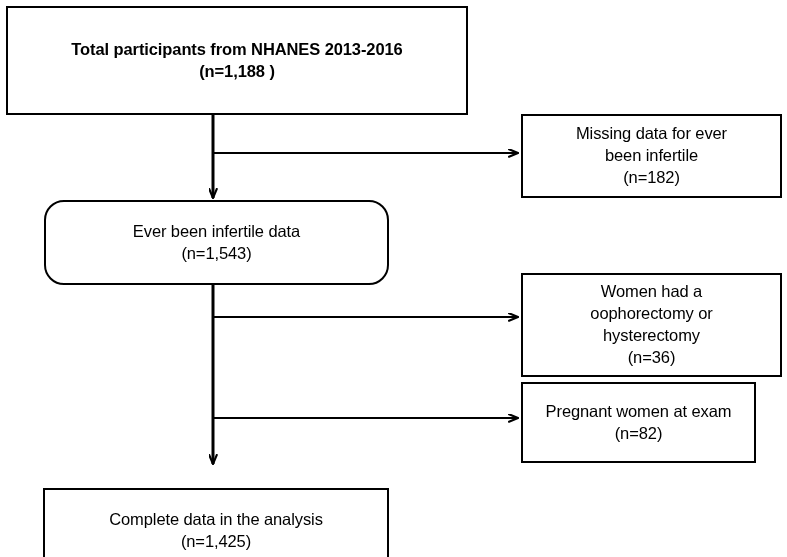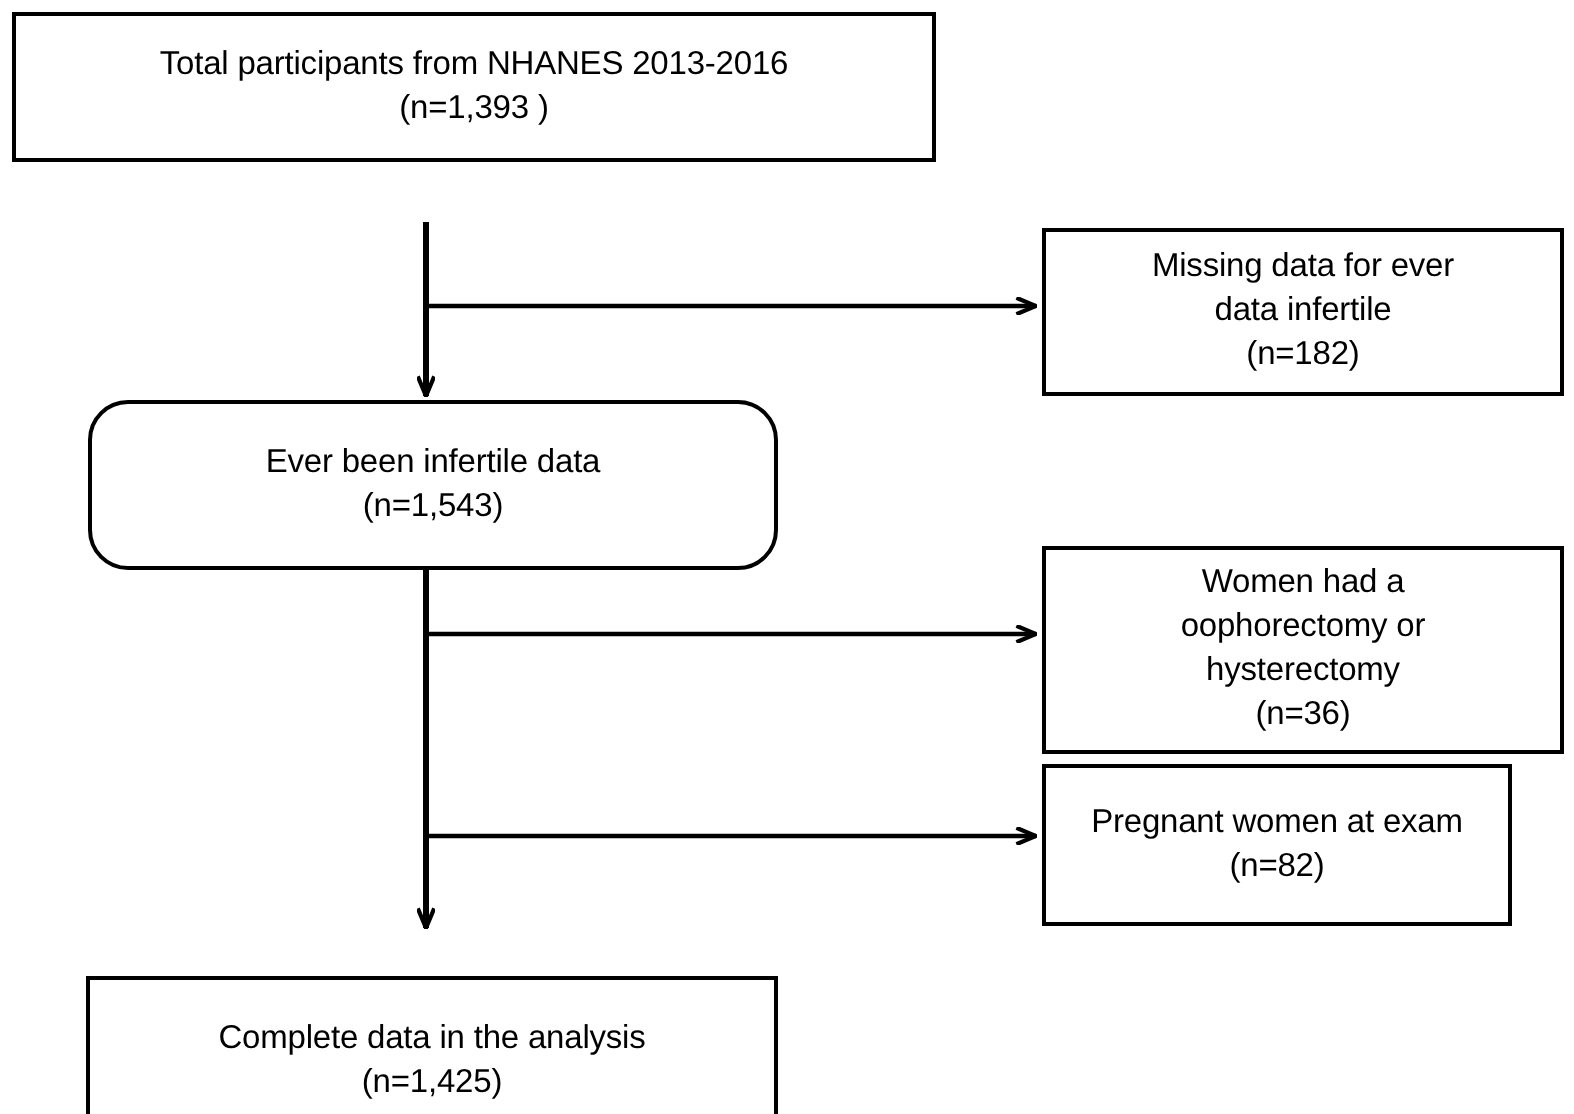--- a/index.html
+++ b/index.html
@@ -44,21 +44,22 @@
   }
   .flow-box .line {
     display: block;
     white-space: pre;
   }
   
   #box-total {
     left: 6px;
     top: 6px;
     width: 462px;
-    height: 75px;
+    height: 109px;
+    font-weight: bold;
   }
   #box-infertile {
     left: 44px;
     top: 200px;
     width: 345px;
     height: 85px;
     border-radius: 20px;
   }
   #box-complete {
     left: 43px;
@@ -105,26 +106,26 @@
 
     <path d="M 213,285 L 213,464" fill="none" stroke="#000000" stroke-width="3" marker-end="url(#arrowhead-open)"></path>
 
     <path d="M 213,317 L 518,317" fill="none" stroke="#000000" stroke-width="2.2" marker-end="url(#arrowhead-open)"></path>
 
     <path d="M 213,418 L 518,418" fill="none" stroke="#000000" stroke-width="2.2" marker-end="url(#arrowhead-open)"></path>
   </svg>
 
   <div class="flow-box" id="box-total">
     <span class="line">Total participants from NHANES 2013-2016</span>
-    <span class="line">(n=1,393 )</span>
+    <span class="line">(n=1,188 )</span>
   </div>
 
   <div class="flow-box" id="box-missing">
     <span class="line">Missing data for ever</span>
-    <span class="line">data infertile</span>
+    <span class="line">been infertile</span>
     <span class="line">(n=182)</span>
   </div>
 
   <div class="flow-box" id="box-infertile">
     <span class="line">Ever been infertile data</span>
     <span class="line">(n=1,543)</span>
   </div>
 
   <div class="flow-box" id="box-surgery">
     <span class="line">Women had a</span>

